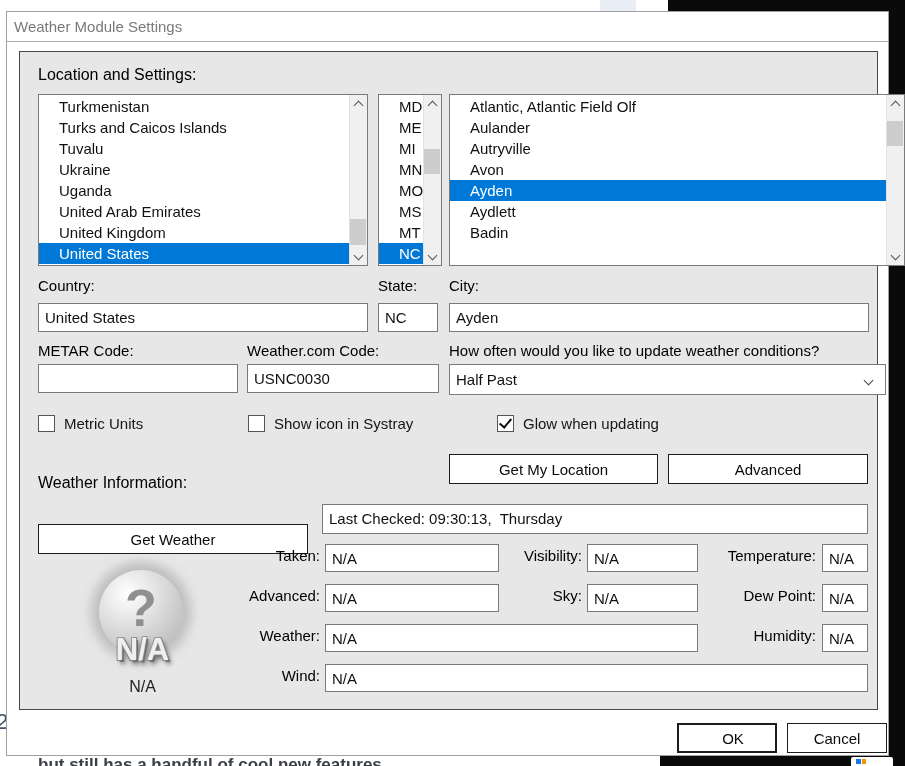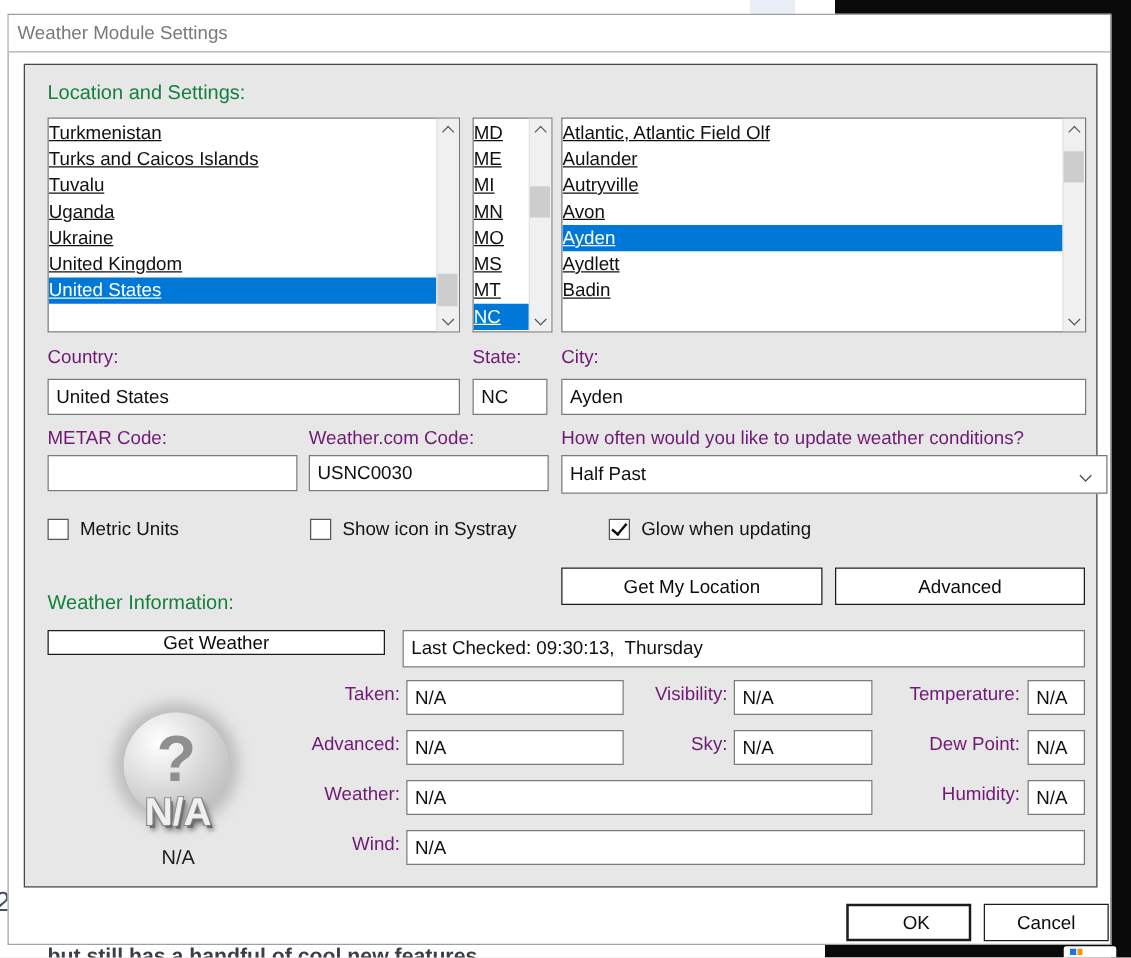--- a/index.html
+++ b/index.html
@@ -19,37 +19,37 @@
   .bg-corner-widget{position:absolute;left:851px;top:757px;width:42px;height:9px;background:#ffffff;border-radius:2px 2px 0 0;z-index:2;}
   .bg-corner-widget .dot-blue{position:absolute;left:5px;top:2px;width:5px;height:5px;background:#1a73e8;}
   .bg-corner-widget .dot-orange{position:absolute;left:11px;top:2px;width:4px;height:5px;background:#f29900;}
 
   
   .dialog{position:absolute;left:6px;top:11px;width:883px;height:745px;background:#ffffff;border:1px solid #a0a0a0;box-sizing:border-box;z-index:5;}
   .titlebar{position:absolute;left:0;top:0;right:0;height:29px;line-height:29px;padding-left:7px;color:#7a7a7a;font-size:15px;border-bottom:1px solid #ababab;background:#ffffff;}
 
   .panel{position:absolute;left:12px;top:39px;width:859px;height:659px;background:#e7e7e7;border:1px solid #474747;box-sizing:border-box;}
 
-  .heading{position:absolute;font-size:16px;color:#15803d;white-space:nowrap;}
+  .heading{position:absolute;font-size:16px;color:#000000;white-space:nowrap;}
 
   
   .lb{position:absolute;background:#ffffff;border:1px solid #7a7a7a;box-sizing:border-box;}
   .lb-rows{position:absolute;left:0;top:1px;right:17px;bottom:1px;overflow:hidden;}
-  .lb-row{height:21px;line-height:21px;padding-left:0;font-size:15px;color:#111;white-space:nowrap;overflow:hidden;text-decoration:underline;}
+  .lb-row{height:21px;line-height:21px;padding-left:20px;font-size:15px;color:#111;white-space:nowrap;overflow:hidden;}
   .lb-row.sel{background:#0078d7;color:#ffffff;}
   .sbar{position:absolute;right:0;top:0;bottom:0;width:17px;background:#f0f0f0;border-left:1px solid #e2e2e2;}
   .sb-btn{position:absolute;left:0;width:16px;height:17px;display:flex;align-items:center;justify-content:center;}
   .sb-up{top:0;} .sb-down{bottom:0;}
   .sb-thumb{position:absolute;left:0;width:16px;background:#cdcdcd;}
   .chev{display:inline-block;width:6px;height:6px;border-left:1.5px solid #555;border-bottom:1.5px solid #555;}
   .chev.up{transform:rotate(135deg);margin-top:3px;}
   .chev.down{transform:rotate(-45deg);margin-bottom:3px;}
 
   
-  .lbl{position:absolute;font-size:15px;color:#701a75;white-space:nowrap;}
+  .lbl{position:absolute;font-size:15px;color:#000000;white-space:nowrap;}
   .lbl.r{text-align:right;}
   .field{position:absolute;background:#ffffff;border:1px solid #7a7a7a;box-sizing:border-box;font-size:15px;color:#111;line-height:27px;padding-left:6px;white-space:pre;overflow:hidden;}
   .combo{position:absolute;background:#ffffff;border:1px solid #7a7a7a;box-sizing:border-box;font-size:15px;color:#111;line-height:29px;padding-left:6px;}
   .combo .chev{position:absolute;right:13px;top:12px;border-color:#444;}
 
   
   .cb{position:absolute;display:flex;align-items:center;}
   .cb-box{position:relative;width:15px;height:15px;background:#ffffff;border:1px solid #555;box-sizing:content-box;flex:none;}
   .cb-box .mark{display:none;position:absolute;left:4px;top:0px;width:5px;height:10px;border-right:2px solid #101010;border-bottom:2px solid #101010;transform:rotate(40deg);}
   .cb.on .cb-box .mark{display:block;}
@@ -90,22 +90,23 @@
 
   <div class="panel">
 
     <div class="heading" style="left:18px;top:14px;">Location and Settings:</div>
 
     <div class="lb" style="left:18px;top:42px;width:330px;height:172px;">
       <div class="lb-rows">
           <div class="lb-row">Turkmenistan</div>
           <div class="lb-row">Turks and Caicos Islands</div>
           <div class="lb-row">Tuvalu</div>
+          <div class="lb-row">Ukraine</div>
           <div class="lb-row">Uganda</div>
-          <div class="lb-row">Ukraine</div>
+          <div class="lb-row">United Arab Emirates</div>
           <div class="lb-row">United Kingdom</div>
           <div class="lb-row sel">United States</div>
         </div>
       <div class="sbar">
         <div class="sb-btn sb-up">
             <span class="chev up"></span>
           </div>
         <div class="sb-thumb" style="top:124px;height:26px;"></div>
         <div class="sb-btn sb-down">
             <span class="chev down"></span>
@@ -128,21 +129,21 @@
         <div class="sb-btn sb-up">
             <span class="chev up"></span>
           </div>
         <div class="sb-thumb" style="top:54px;height:25px;"></div>
         <div class="sb-btn sb-down">
             <span class="chev down"></span>
           </div>
       </div>
     </div>
 
-    <div class="lb" style="left:429px;top:42px;width:420px;height:172px;">
+    <div class="lb" style="left:429px;top:42px;width:456px;height:172px;">
       <div class="lb-rows">
           <div class="lb-row">Atlantic, Atlantic Field Olf</div>
           <div class="lb-row">Aulander</div>
           <div class="lb-row">Autryville</div>
           <div class="lb-row">Avon</div>
           <div class="lb-row sel">Ayden</div>
           <div class="lb-row">Aydlett</div>
           <div class="lb-row">Badin</div>
         </div>
       <div class="sbar">
@@ -176,33 +177,33 @@
     </div>
 
     <div class="cb" style="left:18px;top:363px;">
       <span class="cb-box"></span>
       <span class="cb-text">Metric Units</span>
     </div>
     <div class="cb" style="left:228px;top:363px;">
       <span class="cb-box"></span>
       <span class="cb-text">Show icon in Systray</span>
     </div>
-    <div class="cb on" style="left:467px;top:363px;">
+    <div class="cb on" style="left:477px;top:363px;">
       <span class="cb-box">
           <span class="mark"></span>
         </span>
       <span class="cb-text">Glow when updating</span>
     </div>
 
     <div class="btn" style="left:429px;top:402px;width:209px;height:30px;">Get My Location</div>
     <div class="btn" style="left:648px;top:402px;width:200px;height:30px;">Advanced</div>
 
     <div class="heading" style="left:18px;top:422px;">Weather Information:</div>
 
-    <div class="btn" style="left:18px;top:452px;width:270px;height:20px;">Get Weather</div>
+    <div class="btn" style="left:18px;top:472px;width:270px;height:30px;">Get Weather</div>
     <div class="field" style="left:302px;top:452px;width:546px;height:30px;line-height:28px;">Last Checked: 09:30:13,  Thursday</div>
 
     <div class="wicon-halo"></div>
     <div class="wicon-ball">
       <div class="wicon-q">?</div>
     </div>
     <div class="wicon-na">N/A</div>
     <div class="wicon-caption">N/A</div>
 
     <div class="lbl r" style="left:180px;top:495px;width:120px;">Taken:</div>

